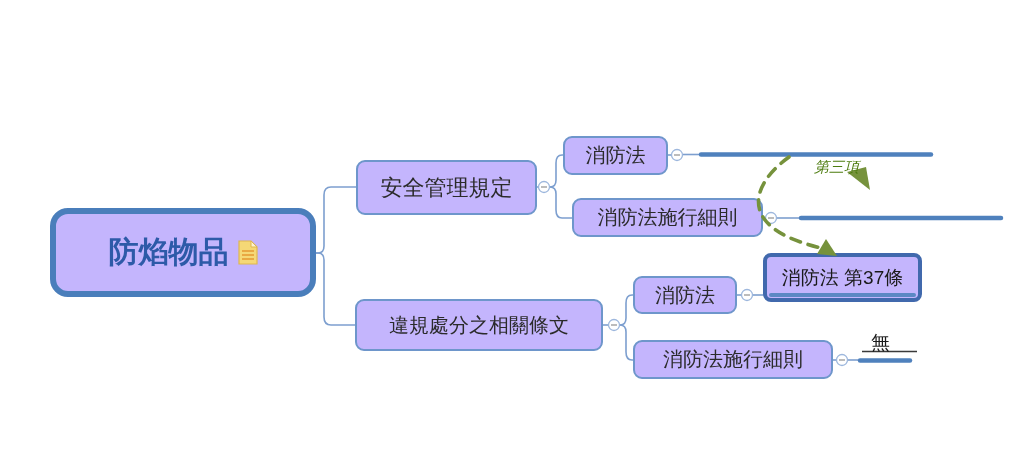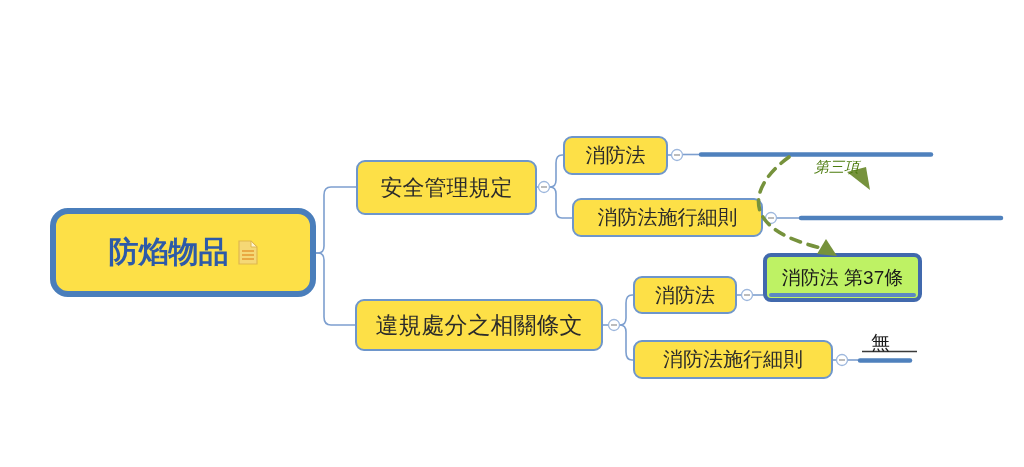--- a/index.html
+++ b/index.html
@@ -2,30 +2,30 @@
 <html><head>
 <meta charset="utf-8">
 <style>
   html,body{margin:0;padding:0;background:#ffffff;}
   body{font-family:"Liberation Sans","DejaVu Sans",sans-serif;}
   .canvas{position:relative;width:1024px;height:467px;background:#ffffff;overflow:hidden;}
   svg.layer{position:absolute;left:0;top:0;width:1024px;height:467px;}
   #connector-layer{z-index:1;}
   #relationship-layer{z-index:5;pointer-events:none;}
   .node{position:absolute;z-index:3;box-sizing:border-box;display:flex;align-items:center;justify-content:center;
-        background:#fde047;border:2px solid #6e96cb;border-radius:9px;white-space:nowrap;color:#2b2b2b;}
+        background:#c4b5fd;border:2px solid #6e96cb;border-radius:9px;white-space:nowrap;color:#2b2b2b;}
   .node-root{left:50px;top:208px;width:266px;height:89px;border:6px solid #4a7ebb;border-radius:18px;
              font-size:30px;font-weight:bold;color:#2d5aa8;gap:9px;}
   .node-b1{left:356px;top:160px;width:181px;height:55px;font-size:22px;}
   .node-b1c1{left:563px;top:136px;width:105px;height:39px;font-size:20px;}
   .node-b1c2{left:572px;top:198px;width:191px;height:39px;font-size:20px;}
-  .node-b2{left:355px;top:299px;width:248px;height:52px;font-size:23px;}
+  .node-b2{left:355px;top:299px;width:248px;height:52px;font-size:20px;}
   .node-b2c1{left:633px;top:276px;width:104px;height:38px;font-size:20px;}
   .node-b2c2{left:633px;top:340px;width:200px;height:39px;font-size:20px;}
-  .node-highlight{left:763px;top:253px;width:159px;height:49px;background:#bef264;border:4px solid #4169ad;
+  .node-highlight{left:763px;top:253px;width:159px;height:49px;background:#c4b5fd;border:4px solid #4169ad;
                   border-radius:8px;font-size:19px;color:#1a1a1a;}
   .leaf-underline-inner{position:absolute;left:2px;right:2px;bottom:1px;height:4px;background:#5c88c4;border-radius:2px;}
   .leaf-label{position:absolute;z-index:3;white-space:nowrap;font-size:19px;color:#1a1a1a;}
   .leaf-l1{left:708px;top:128px;}
   .leaf-l2{left:802px;top:191px;}
   .leaf-l4{left:871px;top:330px;}
   .rel-label{position:absolute;z-index:6;left:814px;top:158px;font-size:15px;font-style:italic;color:#4d7c0f;white-space:nowrap;}
   .note-icon-svg{display:block;}
 </style>
 </head>

